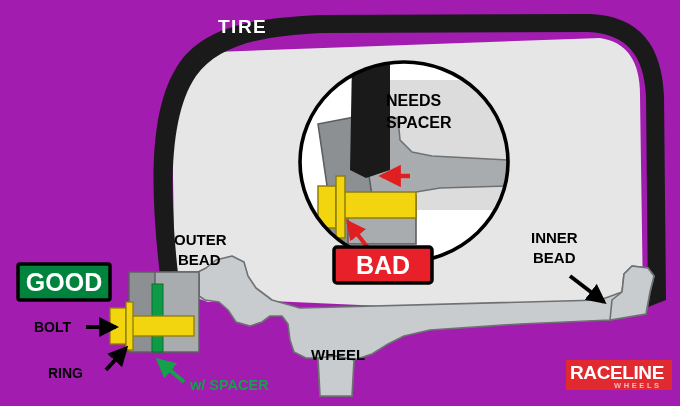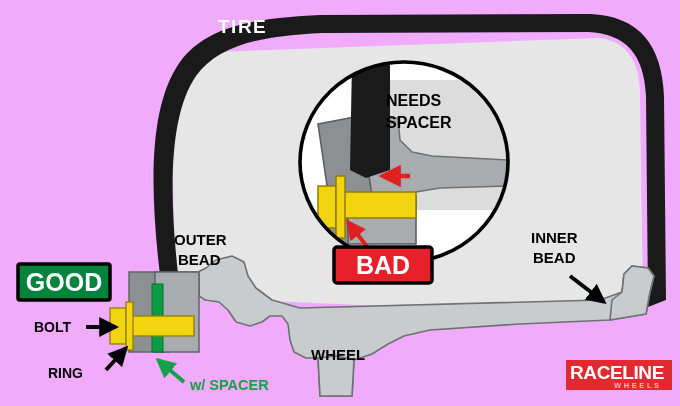--- a/index.html
+++ b/index.html
@@ -10,21 +10,21 @@
   body {
     width: 680px;
     height: 406px;
     overflow: hidden;
     font-family: "Liberation Sans", sans-serif;
   }
   #diagram-root {
     position: relative;
     width: 680px;
     height: 406px;
-    background: #f0abfc;
+    background: #a21caf;
     text-align: center;
   }
   svg.stage {
     position: absolute;
     top: 0;
     left: 0;
     width: 680px;
     height: 406px;
     display: block;
   }

